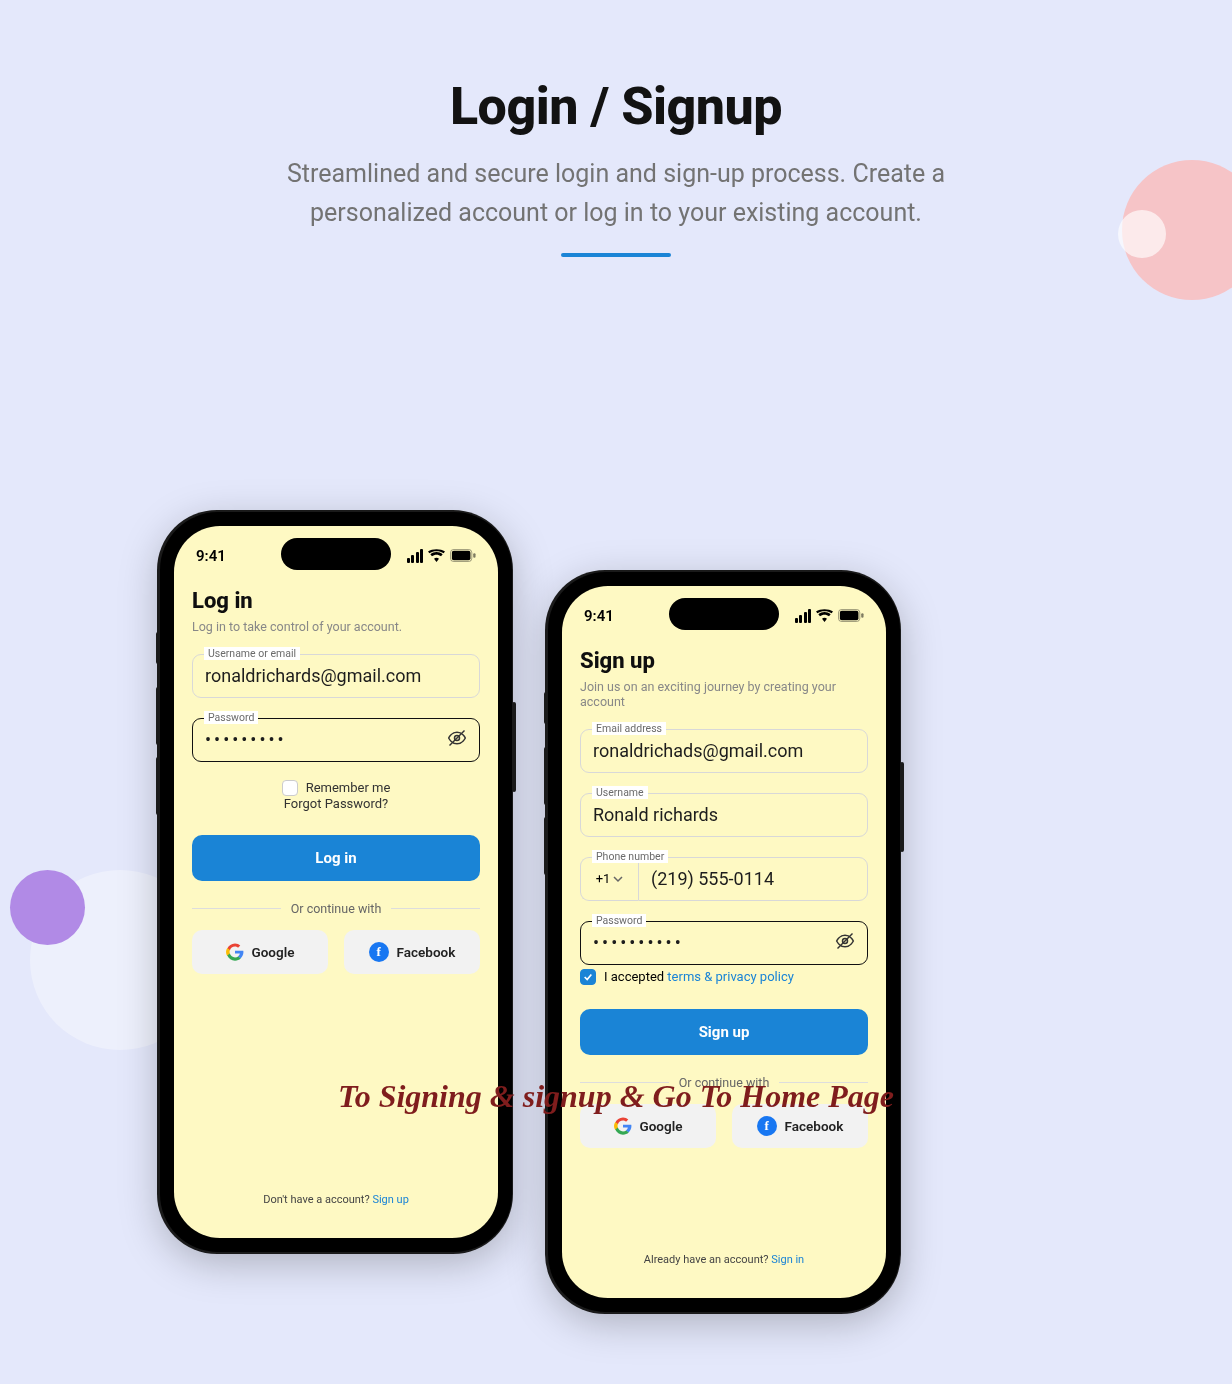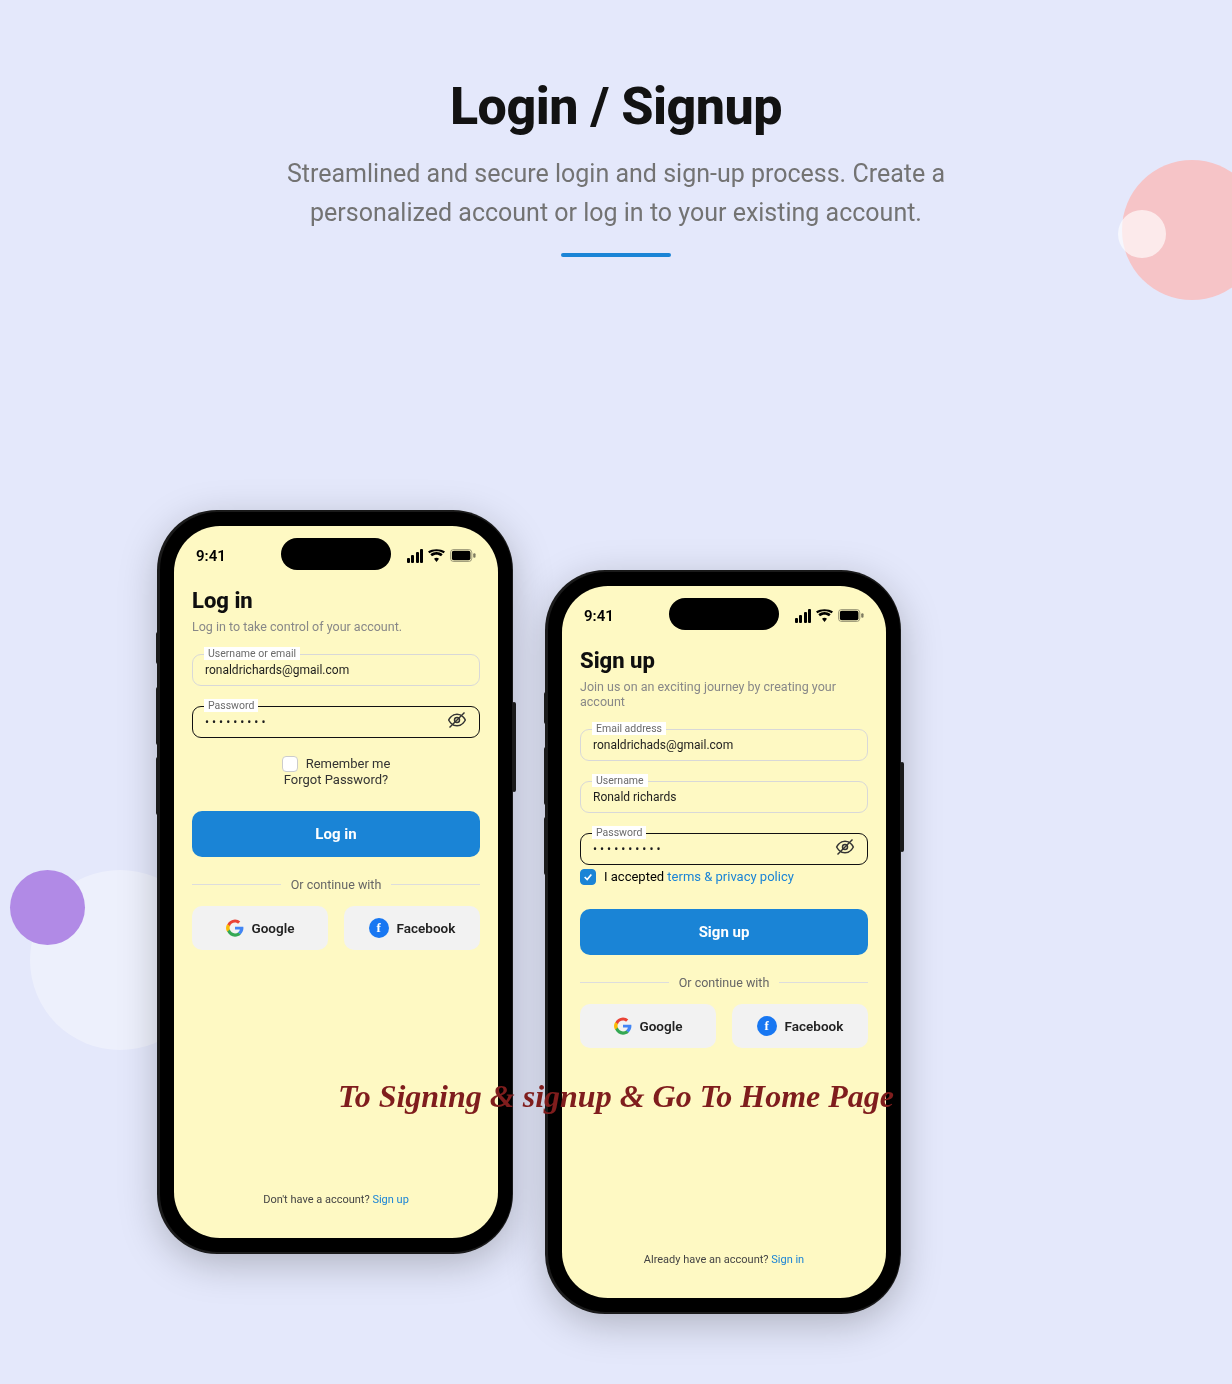--- a/index.html
+++ b/index.html
@@ -65,22 +65,22 @@
 .content { padding: 18px 18px 0; }
 .content h2 { font-size: 22px; font-weight: 800; color: #0f0f0f; }
 .sub { font-size: 12.5px; color: #888; margin-top: 6px; }
 
 .field { position: relative; margin-top: 20px; }
 .field-label {
   position: absolute; top: -7px; left: 12px; background: #fff; padding: 0 4px;
   font-size: 10.5px; color: #6b6b6b;
 }
 .field-box {
-  border: 1px solid #d8d8d8; border-radius: 9px; height: 32px;
-  display: flex; align-items: center; padding: 12px 12px; font-size: 12px; color: #1d1d1d;
+  border: 1px solid #d8d8d8; border-radius: 9px; height: 44px;
+  display: flex; align-items: center; padding: 12px 12px; font-size: 18px; color: #1d1d1d;
 }
 .field-box.dark { border: 1.5px solid #111; }
 .eye { margin-left: auto; color:#333; }
 
 .phone-row { display: flex; gap: 0; }
 .cc { border:1px solid #d8d8d8; border-right:none; border-radius:9px 0 0 9px; height:44px; width:58px; display:flex; align-items:center; justify-content:center; gap:3px; font-size:13px; }
 .phone-row .field-box { border-radius: 0 9px 9px 0; flex:1; }
 
 .row { display: flex; align-items: center; justify-content: space-between; margin-top: 18px; font-size: 13px; flex-direction: column; }
 .chk { display: flex; align-items: center; gap: 8px; color:#333; }
@@ -263,20 +263,32 @@
         <div class="field">
           <div class="field-label">Email address</div>
           <div class="field-box">ronaldrichads@gmail.com</div>
         </div>
 
         <div class="field">
           <div class="field-label">Username</div>
           <div class="field-box">Ronald richards</div>
         </div>
 
+        <div class="field">
+          <div class="field-label">Phone number</div>
+          <div class="phone-row">
+            <div class="cc">
+              <span>+1</span>
+              <svg width="10" height="10" viewBox="0 0 10 10">
+                  <path d="M1 3l4 4 4-4" stroke="#666" fill="none" stroke-width="1.5"></path>
+                </svg>
+            </div>
+            <div class="field-box">(219) 555-0114</div>
+          </div>
+        </div>
 
         <div class="field">
           <div class="field-label">Password</div>
           <div class="field-box dark">
             <span style="letter-spacing:3px;">••••••••••</span>
             <span class="eye">
               <svg width="20" height="20" viewBox="0 0 24 24" fill="none" stroke="#333" stroke-width="1.8">
                   <circle cx="12" cy="12" r="3"></circle>
                   <path d="M2 12s3.5-7 10-7 10 7 10 7-3.5 7-10 7S2 12 2 12z"></path>
                   <line x1="3" y1="21" x2="21" y2="3"></line>

